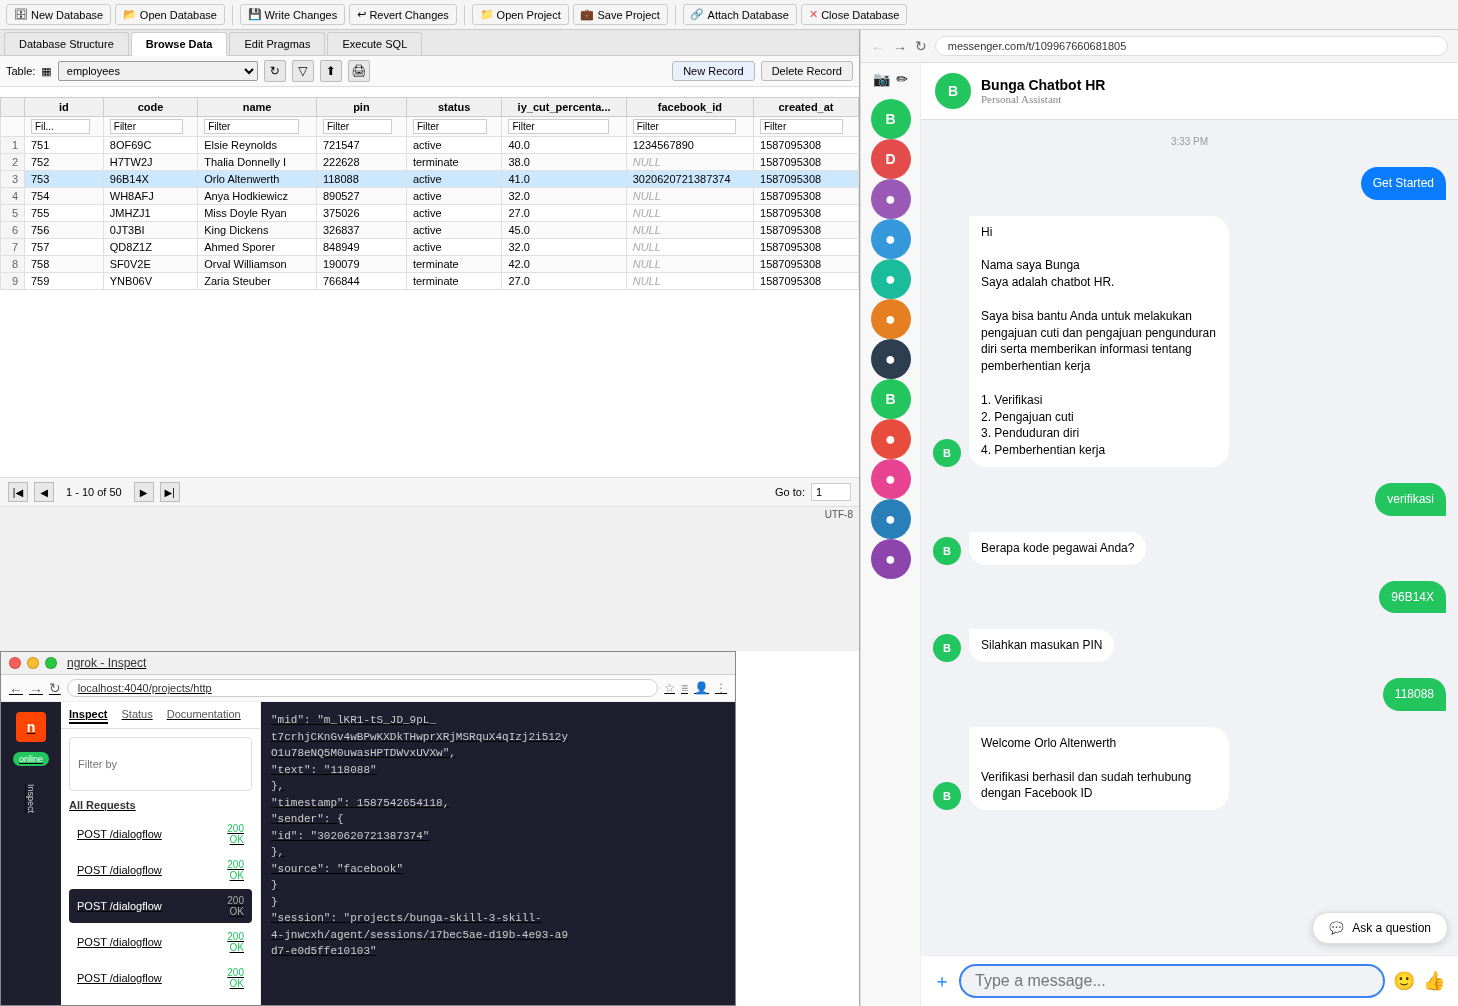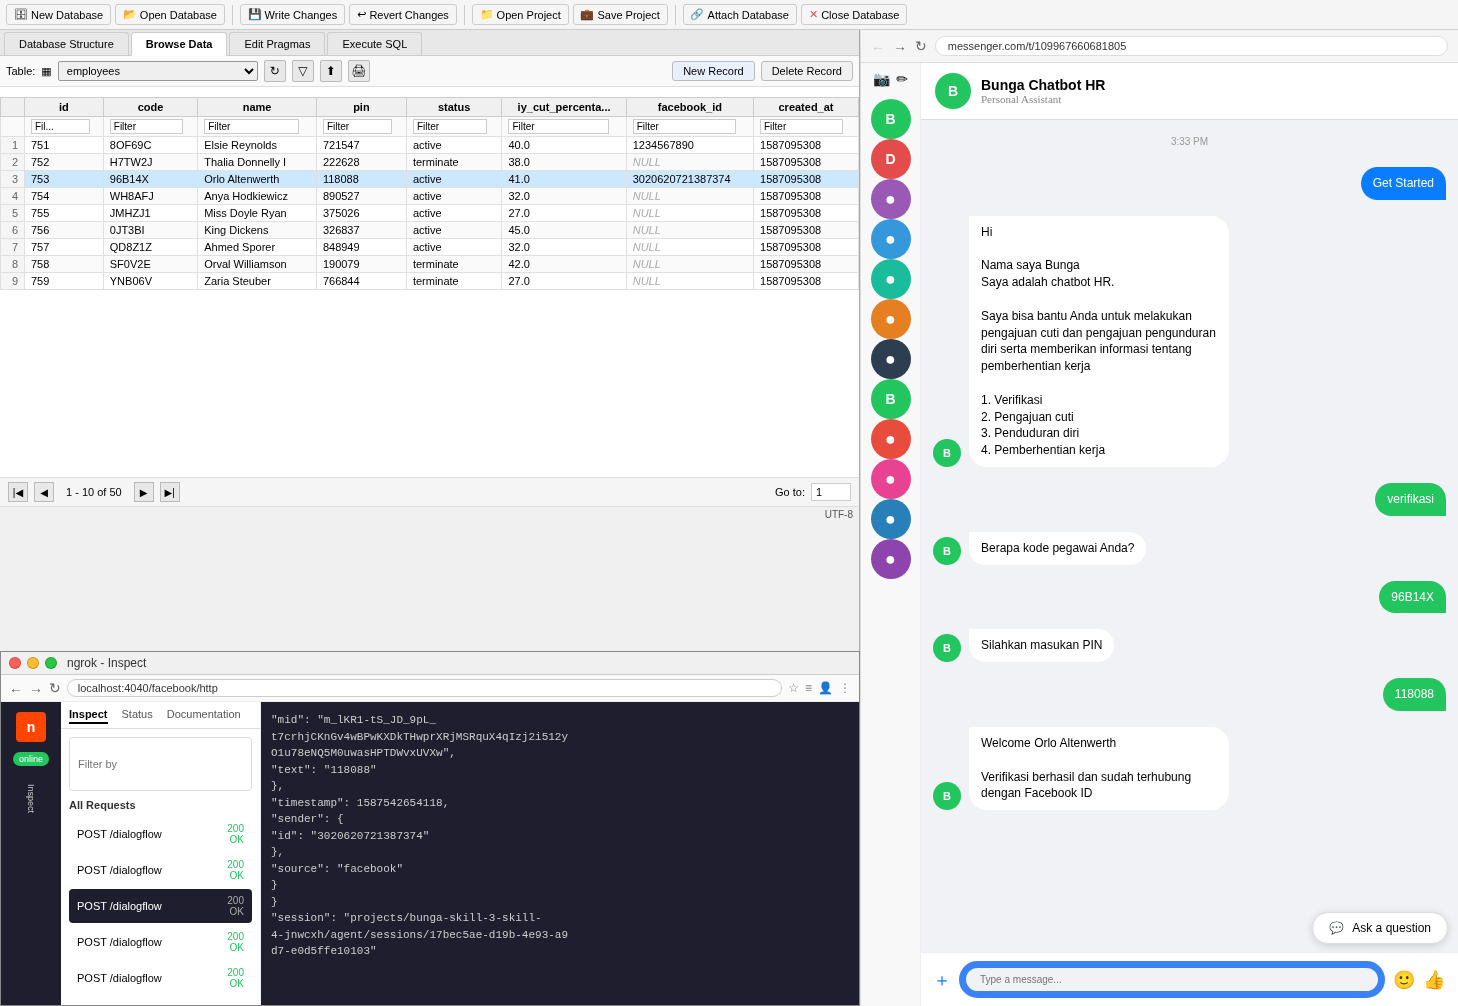--- a/index.html
+++ b/index.html
@@ -164,29 +164,30 @@
       background: #f0f0f0;
       border-top: 1px solid #ddd;
       text-align: right;
     }
 
     
     #ngrok-window {
       position: absolute;
       bottom: 0;
       left: 0;
-      width: 860px;
+      width: 736px;
       height: 460px;
       background: #fff;
       border: 1px solid #888;
       border-radius: 6px 6px 0 0;
       box-shadow: 0 -2px 10px rgba(0,0,0,0.2);
       display: flex;
       flex-direction: column;
       z-index: 10;
+      text-decoration: underline;
     }
     #ngrok-titlebar {
       background: #f0f0f0;
       border-bottom: 1px solid #ccc;
       padding: 4px 8px;
       display: flex;
       align-items: center;
       gap: 6px;
       border-radius: 6px 6px 0 0;
     }
@@ -421,24 +422,24 @@
       background: #fff;
       border-top: 1px solid #eee;
       padding: 8px 12px;
       display: flex;
       align-items: center;
       gap: 8px;
     }
     .input-icon { color: #0a7cff; font-size: 18px; cursor: pointer; }
     #message-input {
       flex: 1;
-      border: 7px solid #3b82f6;
+      border: 2px solid #3b82f6;
       border-radius: 20px;
       padding: 6px 14px;
-      font-size: 10px;
+      font-size: 16px;
       outline: none;
       background: #f0f2f5;
     }
     .emoji-btn { font-size: 18px; cursor: pointer; color: #f5a623; }
     .thumb-btn { font-size: 18px; cursor: pointer; color: #0a7cff; }
 
     
     #ask-question-widget {
       position: absolute;
       bottom: 60px;
@@ -679,21 +680,21 @@
           <div class="win-btn win-close"></div>
           <div class="win-btn win-min"></div>
           <div class="win-btn win-max"></div>
           <span id="ngrok-title">ngrok - Inspect</span>
         </div>
 
         <div id="ngrok-addressbar">
           <button class="nav-btn">←</button>
           <button class="nav-btn">→</button>
           <button class="nav-btn">↻</button>
-          <div id="ngrok-url">localhost:4040/facebook/http</div>
+          <div id="ngrok-url">localhost:4040/projects/http</div>
           <span class="addr-icon">☆</span>
           <span class="addr-icon">≡</span>
           <span class="addr-icon">👤</span>
           <span class="addr-icon">⋮</span>
         </div>
 
         <div id="ngrok-content" style="height:350px;">
 
           <div id="ngrok-brand-bar">
             <div class="ngrok-logo">n</div>

